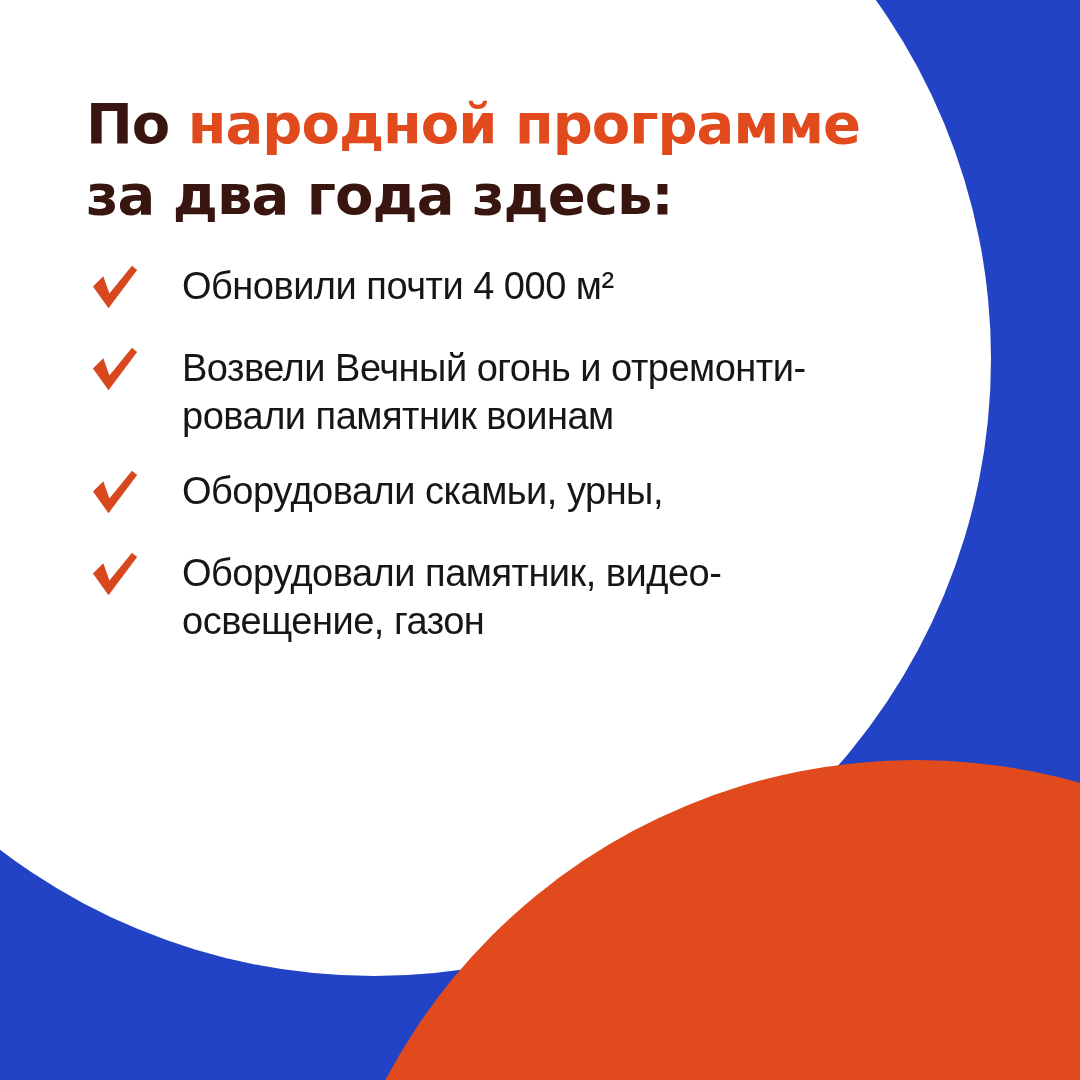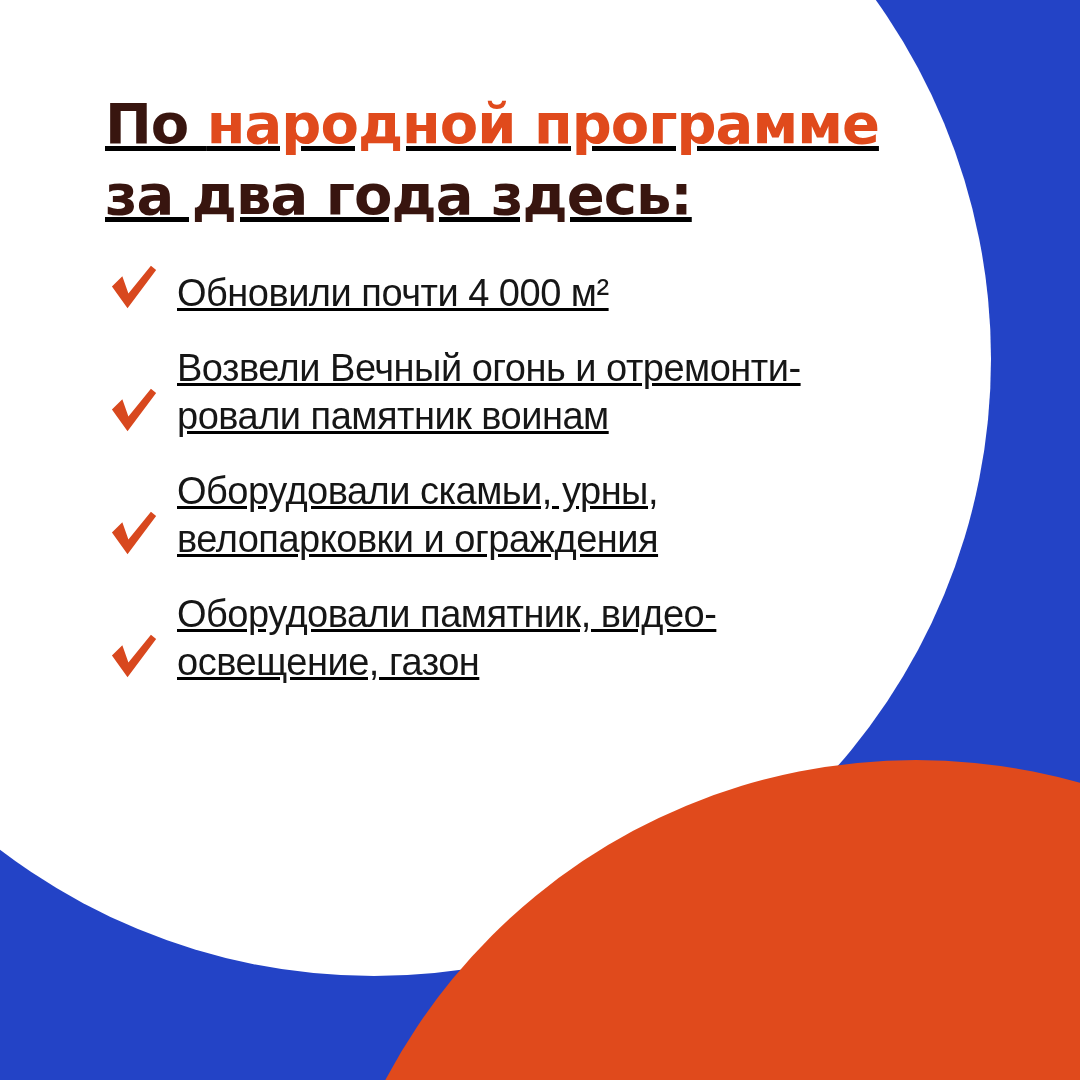--- a/index.html
+++ b/index.html
@@ -25,44 +25,44 @@
     position: absolute;
     left: 316px;
     top: 760px;
     width: 1200px;
     height: 1200px;
     border-radius: 50%;
     background: #E04A1C;
   }
   .content {
     position: absolute;
-    left: 105px;
+    left: 86px;
     top: 88px;
     width: 780px;
-    text-decoration: underline;
   }
   .title {
     margin: 0 0 32px 0;
     font-family: "DejaVu Sans", sans-serif;
     font-weight: 800;
     font-size: 56px;
     line-height: 71px;
     letter-spacing: -1px;
     color: #38150F;
   }
   .title .highlight { color: #E04A1C; }
   .checklist {
     list-style: none;
     margin: 0;
     padding: 0;
   }
   .check-item {
     display: flex;
-    align-items: flex-end;
+    align-items: flex-start;
     margin-bottom: 27px;
+    gap: 24px;
   }
   .check-icon-box {
     flex: 0 0 52px;
     width: 52px;
     height: 54px;
     margin-top: 1px;
     margin-right: 20px;
   }
   .check-icon-box svg { display: block; width: 100%; height: 100%; }
   .item-text {
@@ -110,21 +110,20 @@
       </li>
 
       <li class="check-item">
         <span class="check-icon-box">
           <svg viewBox="0 0 60 60">
               <path d="M8 26 L20 14 L27 34 L53 2 L59 7 L26 51 Z" fill="#D8481E"></path>
             </svg>
         </span>
         <div class="item-text">
           <div>Оборудовали скамьи, урны,</div>
-          <div>велопарковки и ограждения</div>
         </div>
       </li>
 
       <li class="check-item">
         <span class="check-icon-box">
           <svg viewBox="0 0 60 60">
               <path d="M8 26 L20 14 L27 34 L53 2 L59 7 L26 51 Z" fill="#D8481E"></path>
             </svg>
         </span>
         <div class="item-text">

